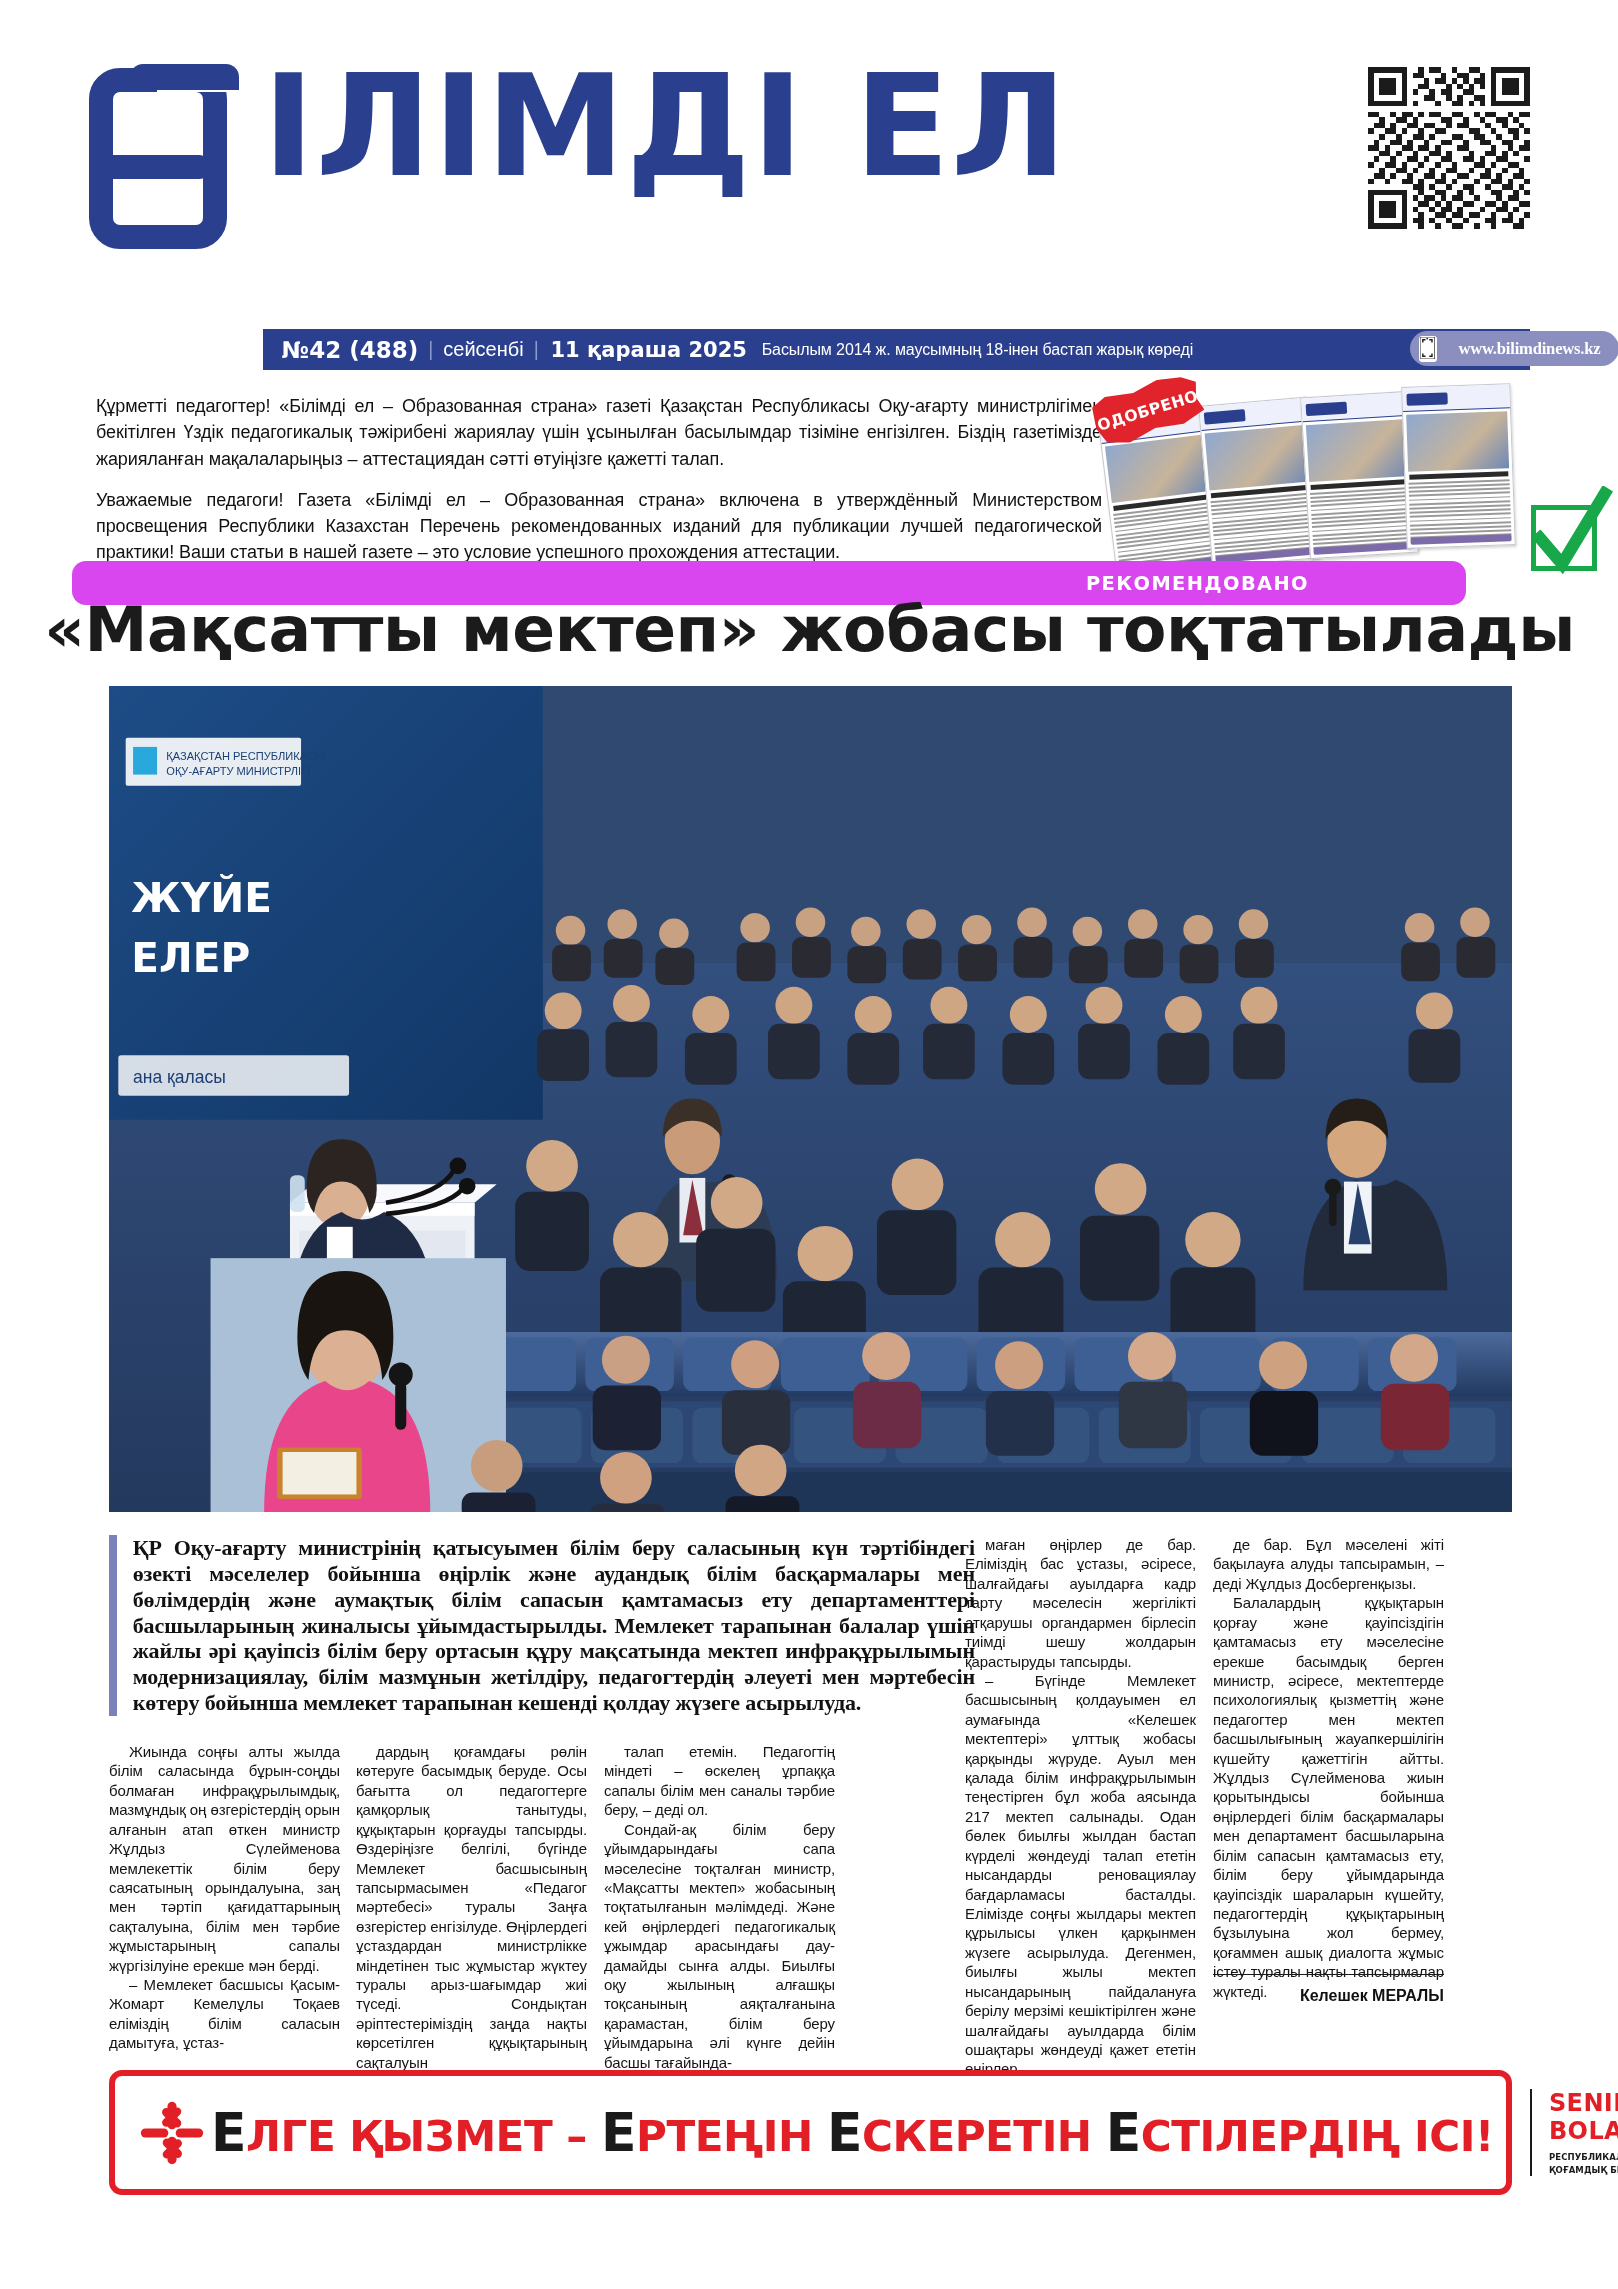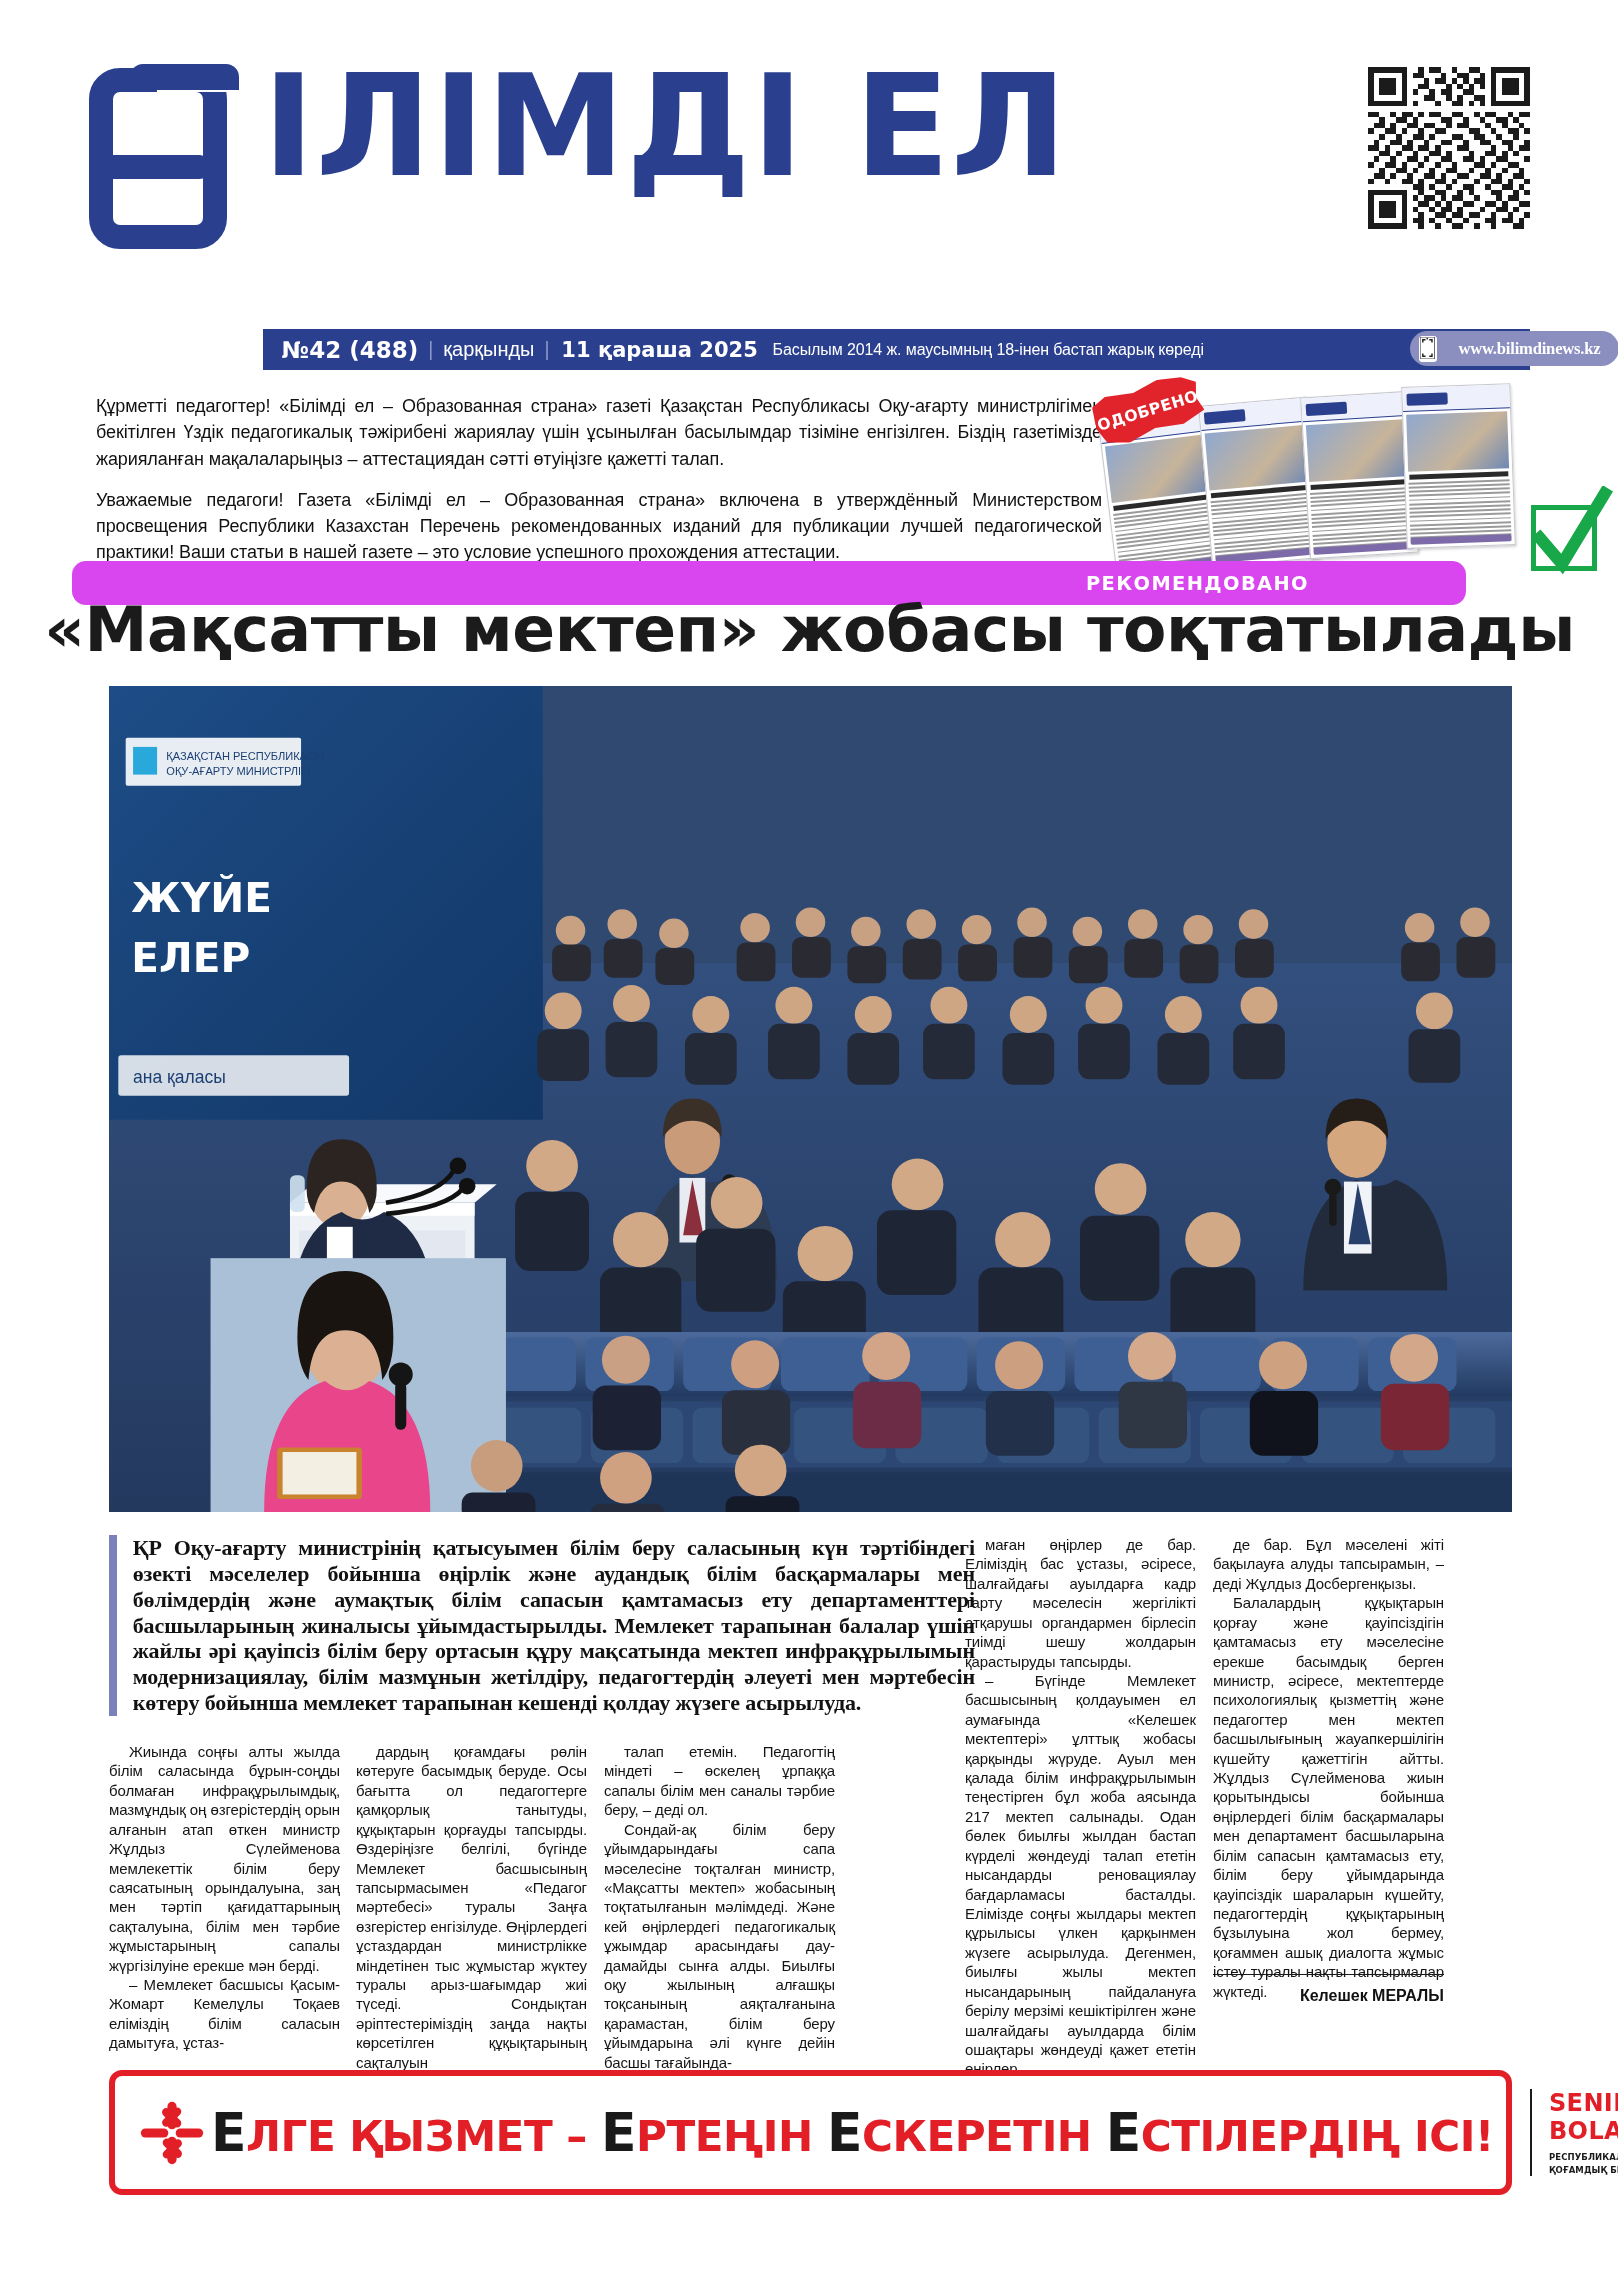--- a/index.html
+++ b/index.html
@@ -532,21 +532,21 @@
             <rect x="22" y="28" width="1" height="1"></rect>
             <rect x="26" y="28" width="2" height="1"></rect>
         </g>
       </svg>
     </div>
   </div>
 
   <div class="datebar">
     <span class="issue">№42 (488)</span>
     <span class="divider-pipe">|</span>
-    <span class="weekday">қарқынды</span>
+    <span class="weekday">сейсенбі</span>
     <span class="divider-pipe">|</span>
     <span class="datestr">11 қараша 2025</span>
     <span class="founded">Басылым 2014 ж. маусымның 18-інен бастап жарық көреді</span>
   </div>
   <div class="site-pill">
     <span class="site-ico">
       <svg width="14.8" height="22" viewBox="0 0 16 24">
         <rect x="0" y="0" width="16" height="24" fill="#fff" stroke="#333" stroke-width="1"></rect>
         <path d="M3 6 V3 H6 M10 3 H13 V6 M13 18 V21 H10 M6 21 H3 V18" fill="none" stroke="#222" stroke-width="1.6"></path>
         <rect x="7" y="1" width="1.6" height="1.6" fill="#222"></rect>

